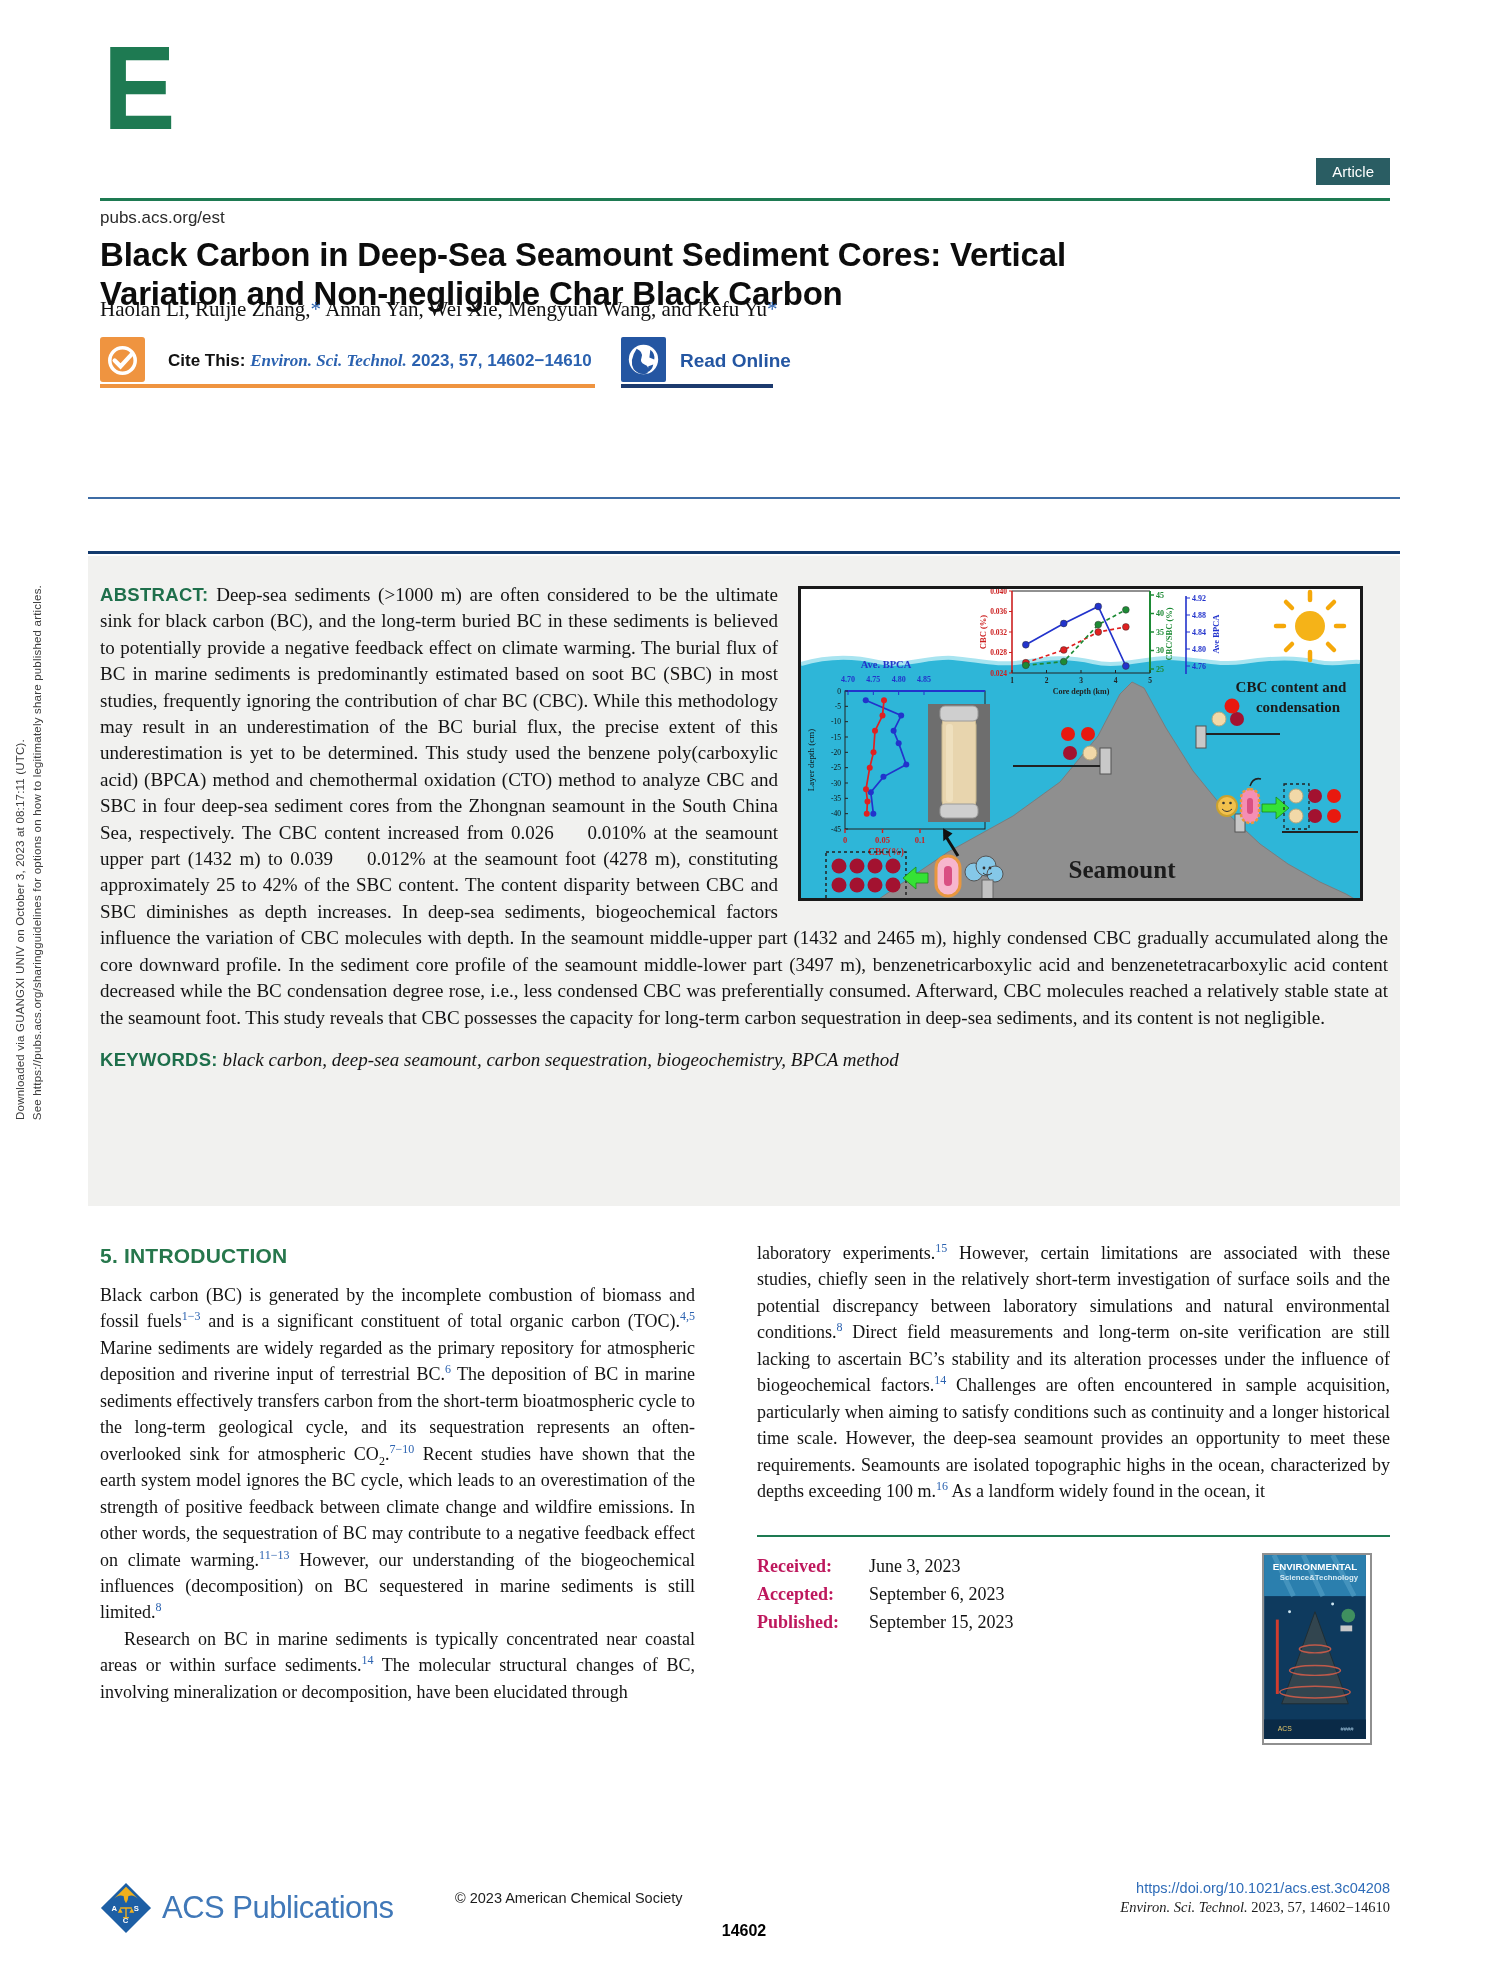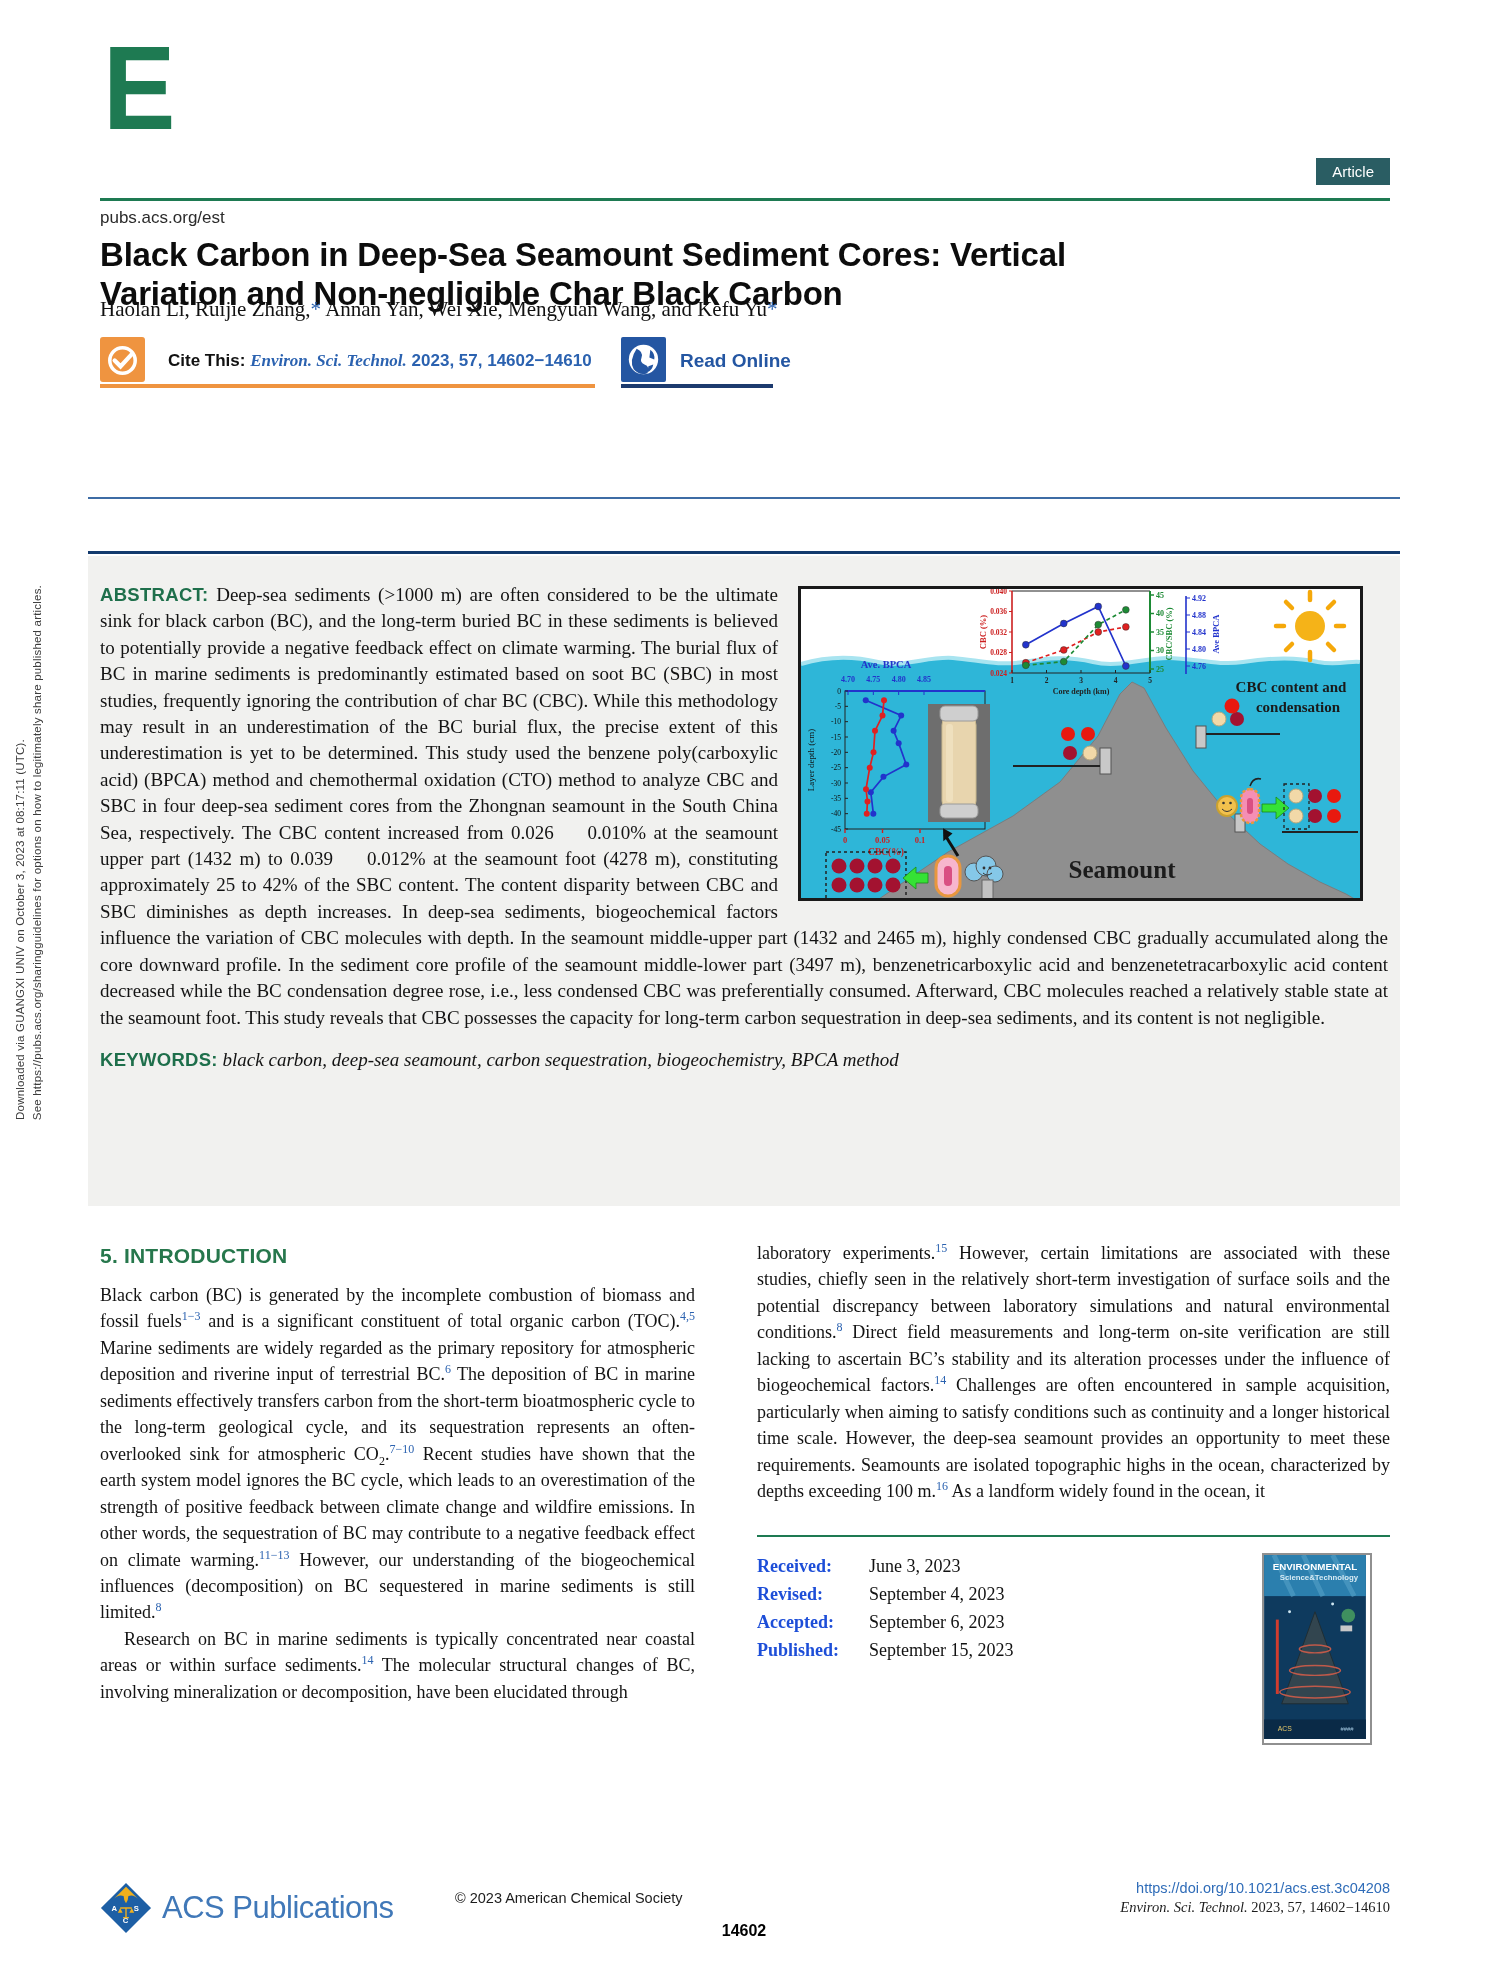--- a/index.html
+++ b/index.html
@@ -73,21 +73,21 @@
   .body-p{font-family:"Liberation Serif",serif;font-size:18px;line-height:1.47;color:#131313;
           text-align:justify;margin:0;}
   .body-p + .body-p{text-indent:24px;}
   sup.ref{color:#2b62b0;font-size:12px;line-height:0;}
   sub{font-size:12px;line-height:0;}
 
   .dates-rule{height:2.5px;background:#1e7a52;margin-top:30px;}
   .dates-wrap{display:flex;margin-top:16px;}
   .dates{flex:1;}
   .date-row{display:flex;font-family:"Liberation Serif",serif;font-size:18px;line-height:1.55;}
-  .date-label{width:112px;font-weight:700;color:#1d4ed8;}
+  .date-label{width:112px;font-weight:700;color:#be185d;}
   .date-value{color:#111;}
   .cover{width:106px;height:188px;border:2px solid #909090;margin-right:18px;}
 
   
   .acs-logo{position:absolute;left:100px;top:1882px;display:flex;align-items:center;gap:10px;}
   .acs-logo-text{font-size:31px;color:#4078b8;letter-spacing:-.5px;}
   .copyright{position:absolute;left:455px;top:1890px;font-size:14.5px;color:#1c1c1c;}
   .page-number{position:absolute;left:50%;transform:translateX(-50%);top:1922px;font-size:16px;
           font-weight:700;color:#000;}
   .foot-right{position:absolute;right:98px;top:1880px;text-align:right;}
@@ -431,24 +431,20 @@
   <div class="col-right">
     <p class="body-p"><span>laboratory experiments.</span><sup class="ref">15</sup><span> However, certain limitations are associated with these studies, chiefly seen in the relatively short-term investigation of surface soils and the potential discrepancy between laboratory simulations and natural environmental conditions.</span><sup class="ref">8</sup><span> Direct field measurements and long-term on-site verification are still lacking to ascertain BC’s stability and its alteration processes under the influence of biogeochemical factors.</span><sup class="ref">14</sup><span> Challenges are often encountered in sample acquisition, particularly when aiming to satisfy conditions such as continuity and a longer historical time scale. However, the deep-sea seamount provides an opportunity to meet these requirements. Seamounts are isolated topographic highs in the ocean, characterized by depths exceeding 100 m.</span><sup class="ref">16</sup><span> As a landform widely found in the ocean, it</span></p>
     <div class="dates-rule"></div>
     <div class="dates-wrap">
       <div class="dates" id="dates-list">
           <div class="date-row">
             <span class="date-label">Received:</span>
             <span class="date-value">June 3, 2023</span>
           </div>
           <div class="date-row">
-            <span class="date-label">Revised:</span>
-            <span class="date-value">September 4, 2023</span>
-          </div>
-          <div class="date-row">
             <span class="date-label">Accepted:</span>
             <span class="date-value">September 6, 2023</span>
           </div>
           <div class="date-row">
             <span class="date-label">Published:</span>
             <span class="date-value">September 15, 2023</span>
           </div>
         </div>
       <div class="cover">
         <svg viewBox="0 0 104 188" width="102" height="184">

